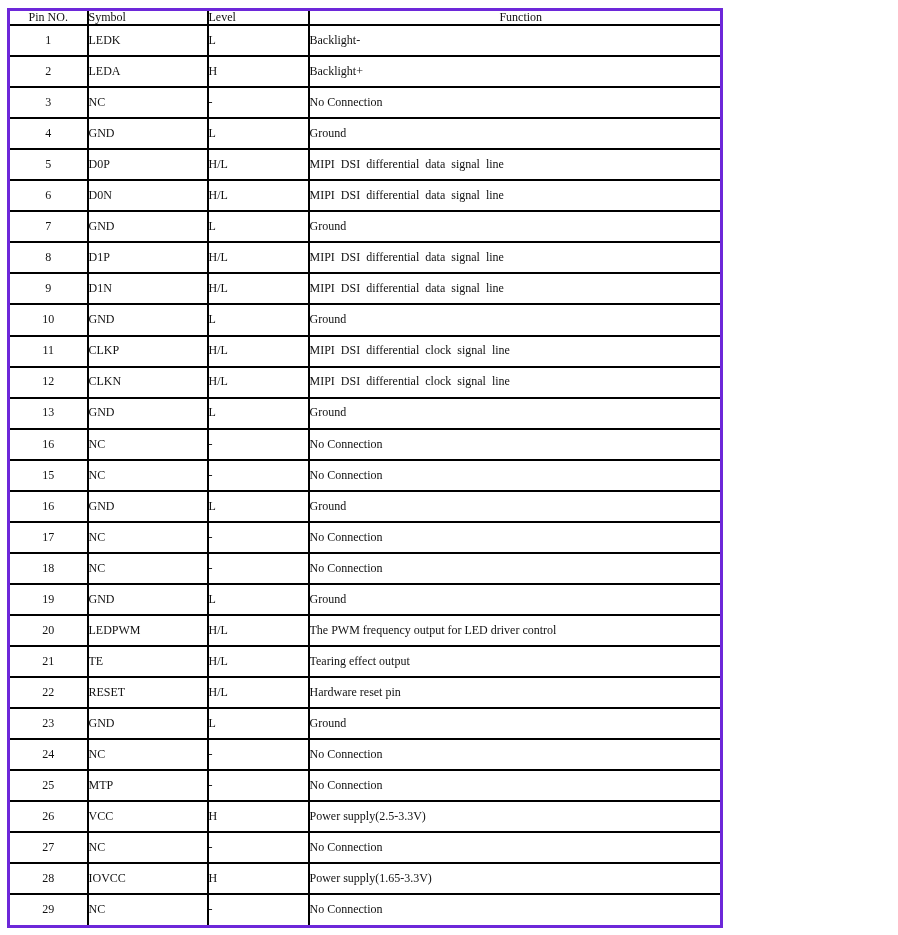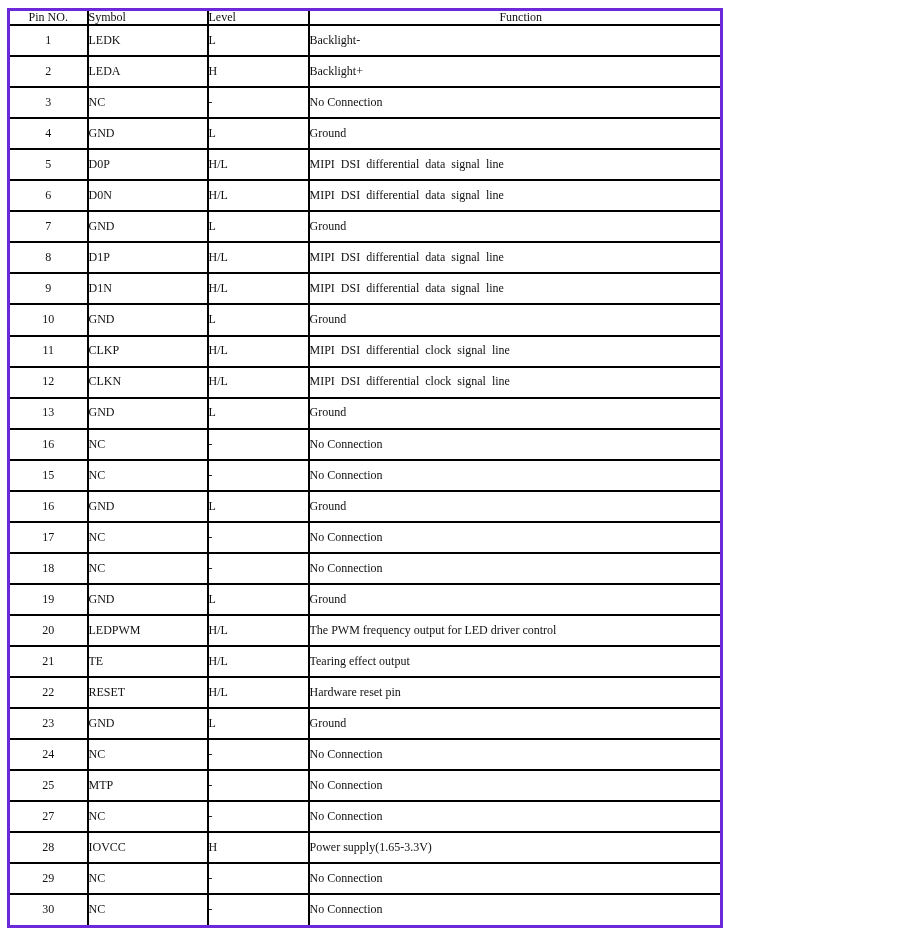--- a/index.html
+++ b/index.html
@@ -212,38 +212,38 @@
           <td class="c-level">-</td>
           <td class="c-func">No Connection</td>
         </tr>
         <tr>
           <td class="c-pin">25</td>
           <td class="c-symbol">MTP</td>
           <td class="c-level">-</td>
           <td class="c-func">No Connection</td>
         </tr>
         <tr>
+          <td class="c-pin">26</td>
+          <td class="c-symbol">VCC</td>
+          <td class="c-level">H</td>
+          <td class="c-func">Power supply(2.5-3.3V)</td>
+        </tr>
+        <tr>
           <td class="c-pin">27</td>
           <td class="c-symbol">NC</td>
           <td class="c-level">-</td>
           <td class="c-func">No Connection</td>
         </tr>
         <tr>
           <td class="c-pin">28</td>
           <td class="c-symbol">IOVCC</td>
           <td class="c-level">H</td>
           <td class="c-func">Power supply(1.65-3.3V)</td>
         </tr>
         <tr>
           <td class="c-pin">29</td>
-          <td class="c-symbol">NC</td>
-          <td class="c-level">-</td>
-          <td class="c-func">No Connection</td>
-        </tr>
-        <tr>
-          <td class="c-pin">30</td>
           <td class="c-symbol">NC</td>
           <td class="c-level">-</td>
           <td class="c-func">No Connection</td>
         </tr>
       </tbody>
   </table>
 </div>
 
 </body></html>

